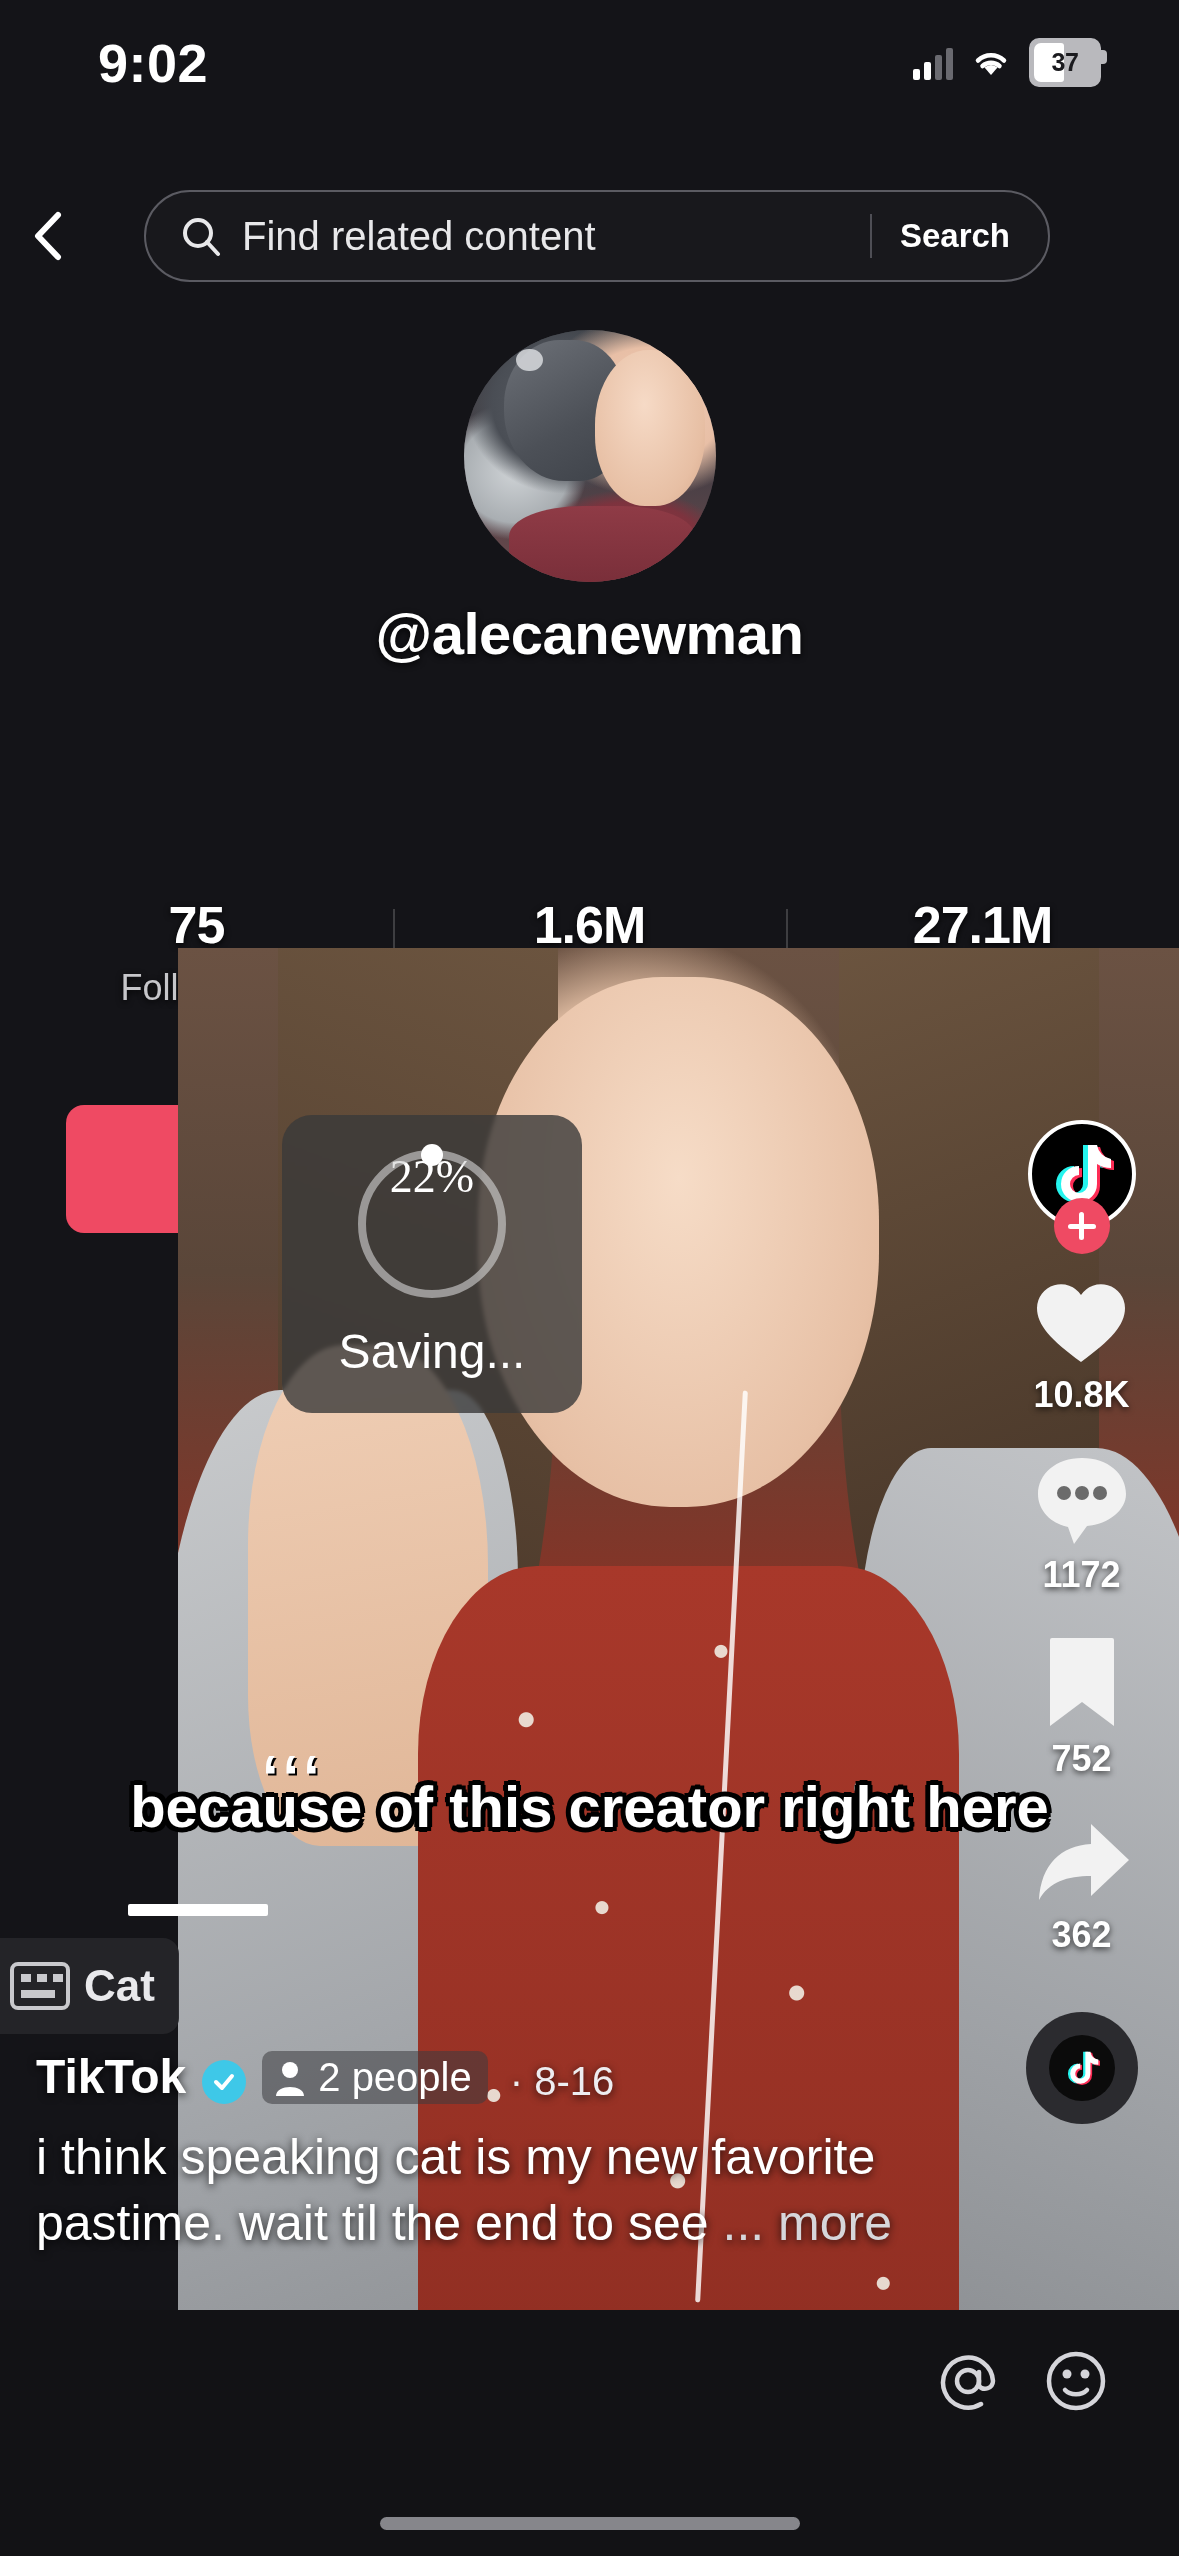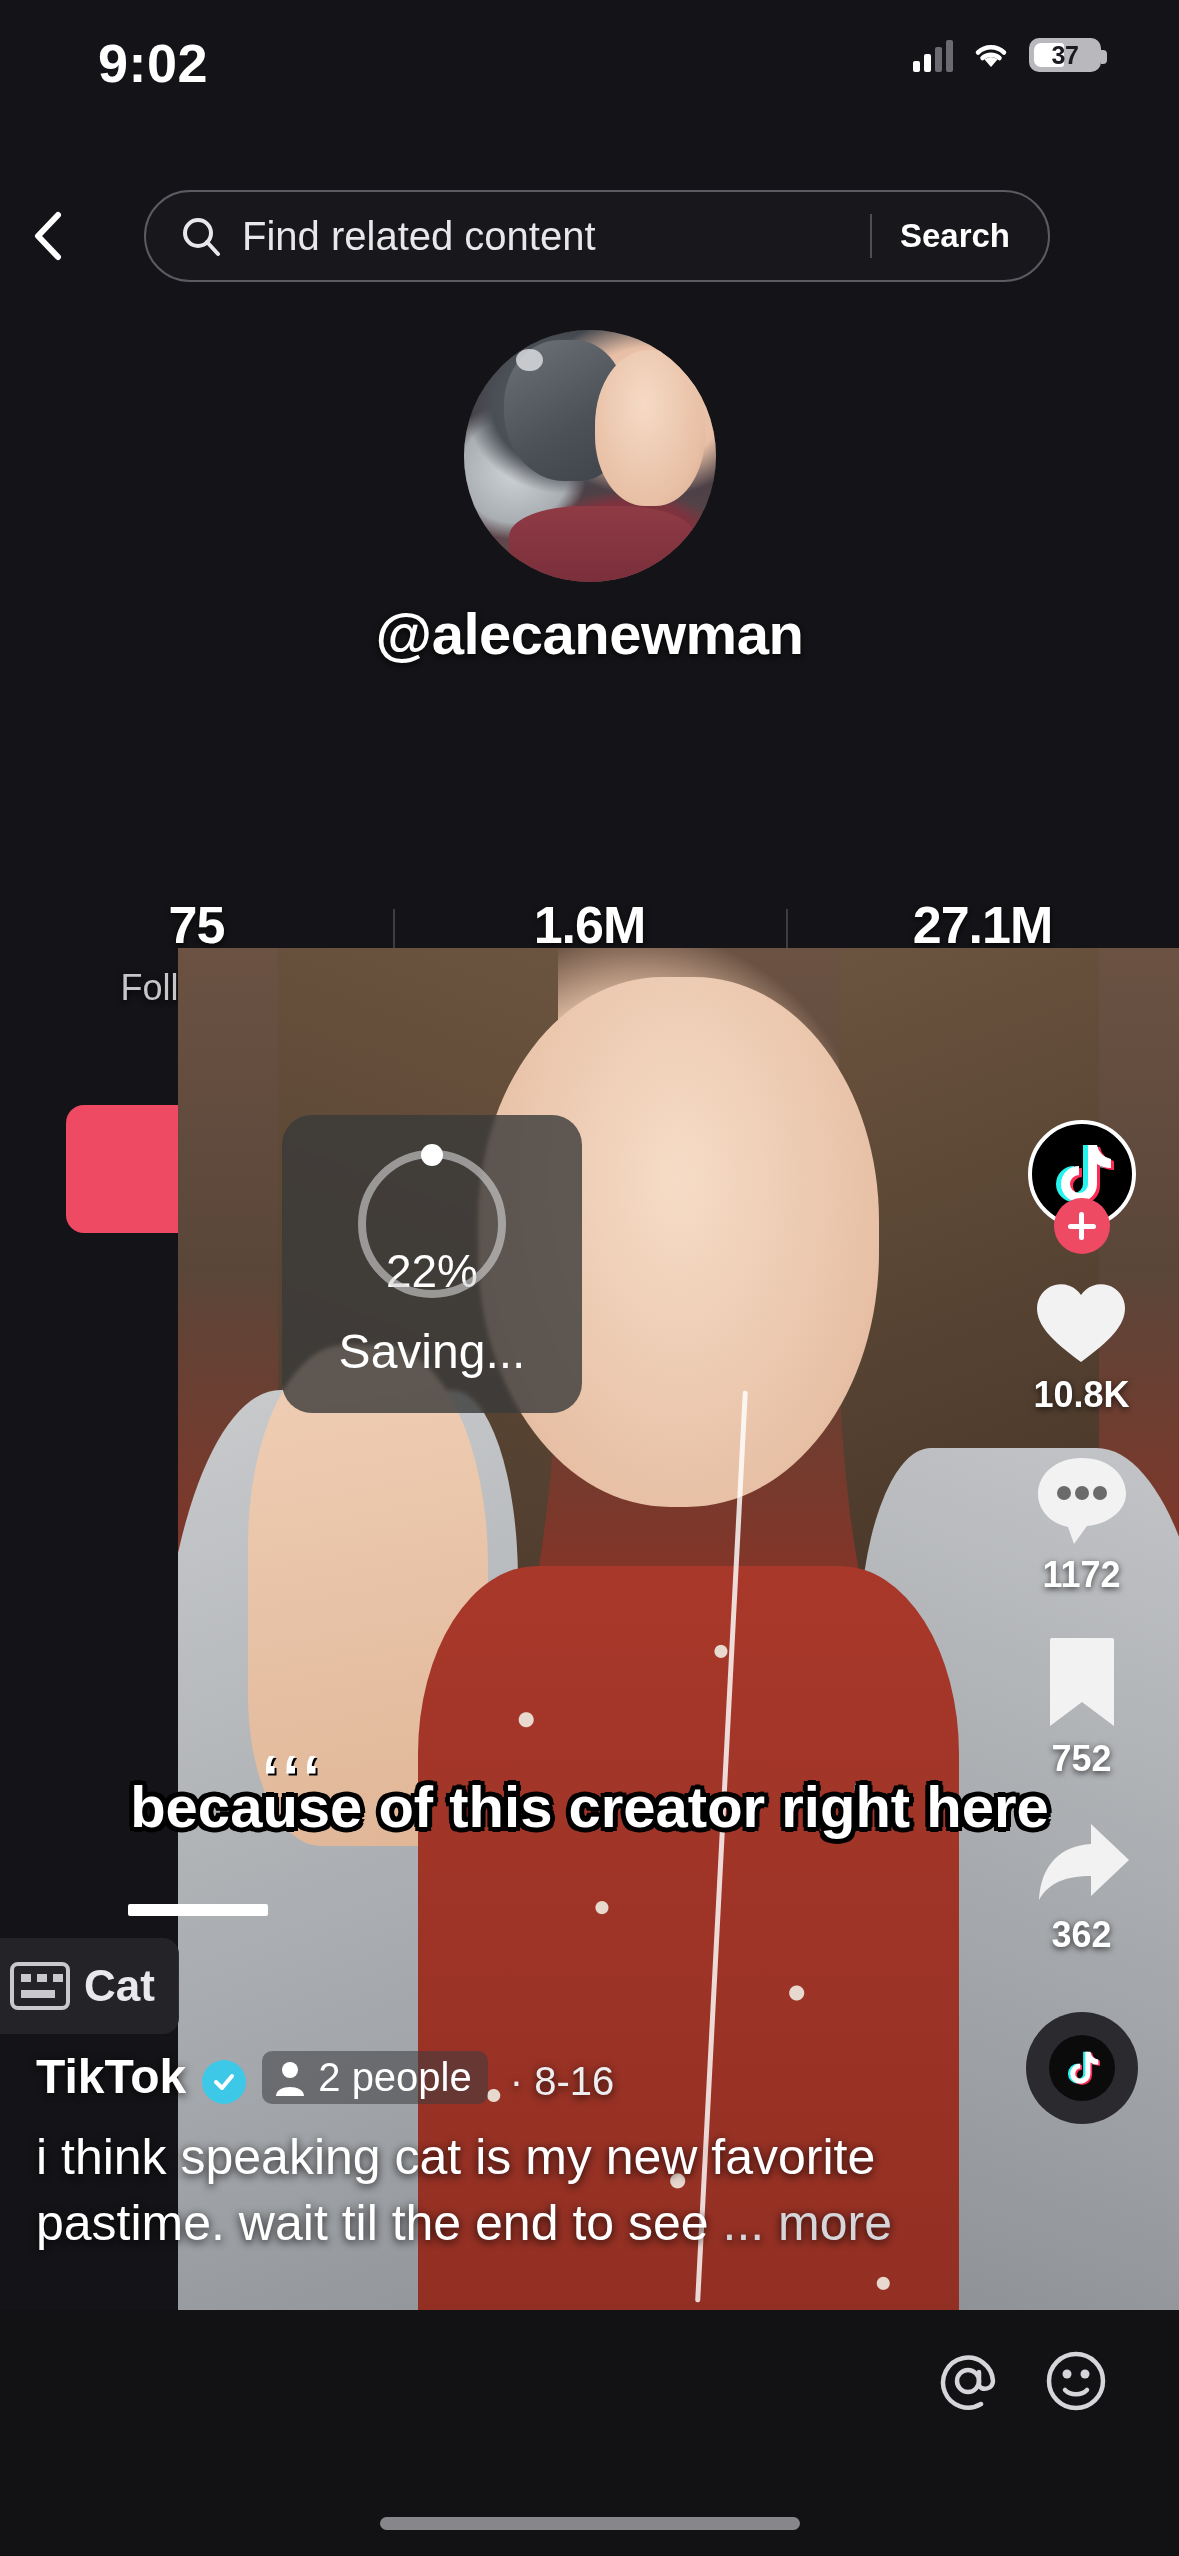--- a/index.html
+++ b/index.html
@@ -14,21 +14,21 @@
   .statusbar { position:absolute; top:0; left:0; width:1179px; height:120px; z-index:60; }
   .sb-time { position:absolute; left:98px; top:32px; font-size:54px; font-weight:700; letter-spacing:0.5px; color:#fff; }
   .sb-right { position:absolute; right:78px; top:38px; display:flex; align-items:center; gap:18px; }
   .sig { display:flex; align-items:flex-end; gap:4px; height:34px; }
   .sig i { display:block; width:7px; background:#fff; border-radius:2px; }
   .sig i:nth-child(1){ height:11px; }
   .sig i:nth-child(2){ height:18px; }
   .sig i:nth-child(3){ height:25px; background:#6a6a70; }
   .sig i:nth-child(4){ height:32px; background:#6a6a70; }
   .wifi { width:40px; height:30px; position:relative; }
-  .batt { width:72px; height:34px; border:3px solid #b9b9bd; border-radius:10px; position:relative; display:flex; align-items:center; justify-content:center; background:#b9b9bd; }
+  .batt { width:72px; height:49px; border:3px solid #b9b9bd; border-radius:10px; position:relative; display:flex; align-items:center; justify-content:center; background:#b9b9bd; }
   .batt .fill { position:absolute; left:2px; top:2px; bottom:2px; width:46%; background:#fff; border-radius:7px 3px 3px 7px; }
   .batt .pct { position:relative; font-size:25px; font-weight:700; color:#1b1b1f; letter-spacing:-0.5px; z-index:2; }
   .batt .nub { position:absolute; right:-9px; top:9px; width:6px; height:14px; background:#b9b9bd; border-radius:0 4px 4px 0; }
 
   
   .search-header { position:absolute; top:190px; left:0; width:1179px; height:92px; z-index:55; display:flex; align-items:center; }
   .back-btn { width:96px; height:92px; display:flex; align-items:center; justify-content:center; }
   .back-btn svg { width:40px; height:52px; }
   .search-pill {
     position:absolute; left:144px; top:0; width:906px; height:92px;
@@ -163,21 +163,21 @@
   .at-ico, .emoji-ico { width:62px; height:62px; }
   .home-ind { position:absolute; left:50%; transform:translateX(-50%); bottom:26px; width:420px; height:13px; background:#86868b; border-radius:8px; }
 
   
   .saving {
     position:absolute; left:282px; top:1115px; width:300px; height:298px; z-index:70;
     background:rgba(58,58,58,0.80); border-radius:30px;
     display:flex; flex-direction:column; align-items:center; justify-content:center; gap:26px;
     backdrop-filter:blur(2px);
   }
-  .ring-wrap { position:relative; width:148px; height:148px; display:flex; align-items:flex-end; justify-content:center; }
+  .ring-wrap { position:relative; width:148px; height:148px; display:flex; align-items:flex-start; justify-content:center;font-family:Liberation Serif, serif; }
   .ring-wrap .track { position:absolute; inset:0; border-radius:50%; border:8px solid rgba(210,210,210,0.62); }
   .ring-wrap .dot { position:absolute; top:-6px; left:50%; transform:translateX(-50%); width:22px; height:22px; border-radius:50%; background:#fff; }
   .ring-pct { font-size:46px; font-weight:400; color:#fff; letter-spacing:0px; }
   .saving-label { font-size:48px; color:#fff; }
 </style>
 </head>
 <body>
 
 <div class="statusbar">
   <div class="sb-time">9:02</div>

